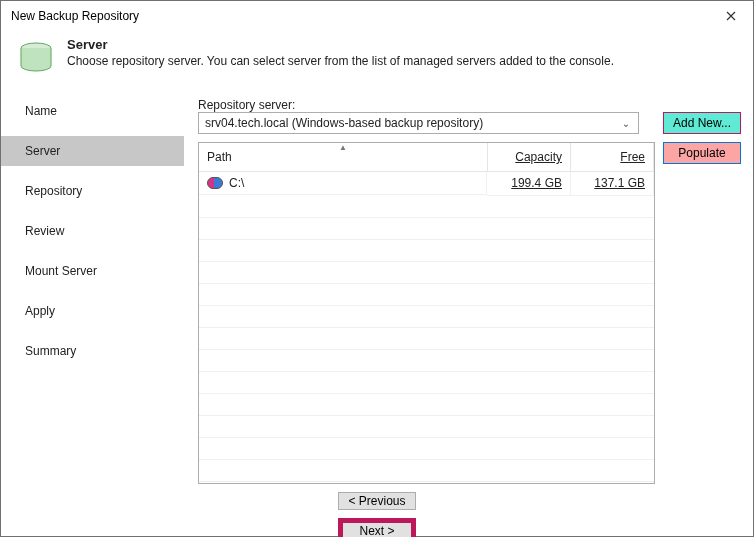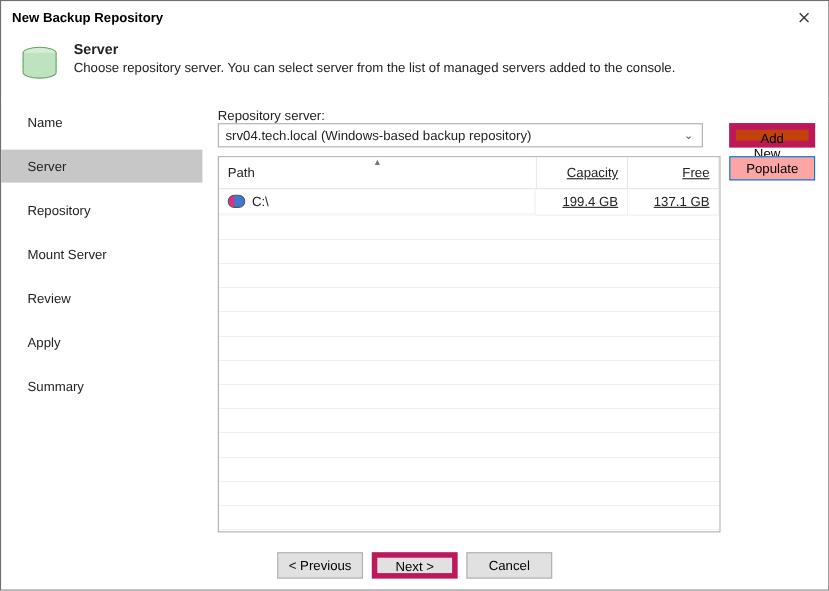--- a/index.html
+++ b/index.html
@@ -20,21 +20,20 @@
     background: #ffffff;
   }
   
   .titlebar {
     height: 30px;
     display: flex;
     align-items: center;
     padding: 0 2px 0 10px;
     font-size: 12px;
     color: #000;
-    font-weight: bold;
   }
   .titlebar .title { flex: 1; }
   .titlebar .close {
     width: 40px;
     height: 28px;
     display: flex;
     align-items: center;
     justify-content: center;
     font-size: 14px;
     color: #333;
@@ -119,22 +118,22 @@
   .dropdown .dd-arrow {
     width: 16px;
     text-align: center;
     color: #555;
     font-size: 10px;
   }
   .side-btn {
     width: 78px;
     height: 22px;
     margin-left: 8px;
-    border: 6px solid #be185d;
-    background: #c2410c;
+    border: 1px solid #be185d;
+    background: #5eead4;
     font-size: 12px;
     cursor: pointer;
   }
   .side-btn.highlight {
     border: 1px solid #0078d7;
     background: #fca5a5;
   }
   .row2 {
     display: flex;
     margin-top: 8px;
@@ -203,23 +202,24 @@
       #ffffff 0, #ffffff 21px,
       #f0f0f0 21px, #f0f0f0 22px
     );
     border-top: 0;
   }
   
   .footer {
     height: 44px;
     display: flex;
     align-items: center;
-    justify-content: center;
+    justify-content: space-between;
     padding: 0 12px;
     gap: 8px;
+    flex-direction: column;
   }
   .footer button {
     width: 78px;
     height: 24px;
     border: 1px solid #adadad;
     background: #e1e1e1;
     font-size: 12px;
     cursor: pointer;
   }
   .footer button.primary {
@@ -261,22 +261,22 @@
       <div class="heading">Server</div>
       <div class="subheading">Choose repository server. You can select server from the list of managed servers added to the console.</div>
     </div>
   </div>
 
   <div class="body">
     <div class="nav">
       <div class="nav-item">Name</div>
       <div class="nav-item selected">Server</div>
       <div class="nav-item">Repository</div>
+      <div class="nav-item">Review</div>
       <div class="nav-item">Mount Server</div>
-      <div class="nav-item">Review</div>
       <div class="nav-item">Apply</div>
       <div class="nav-item">Summary</div>
     </div>
 
     <div class="content">
       <div class="field-label">Repository server:</div>
 
       <div class="row1">
         <div class="dropdown">
           <span class="dd-text">srv04.tech.local (Windows-based backup repository)</span>

